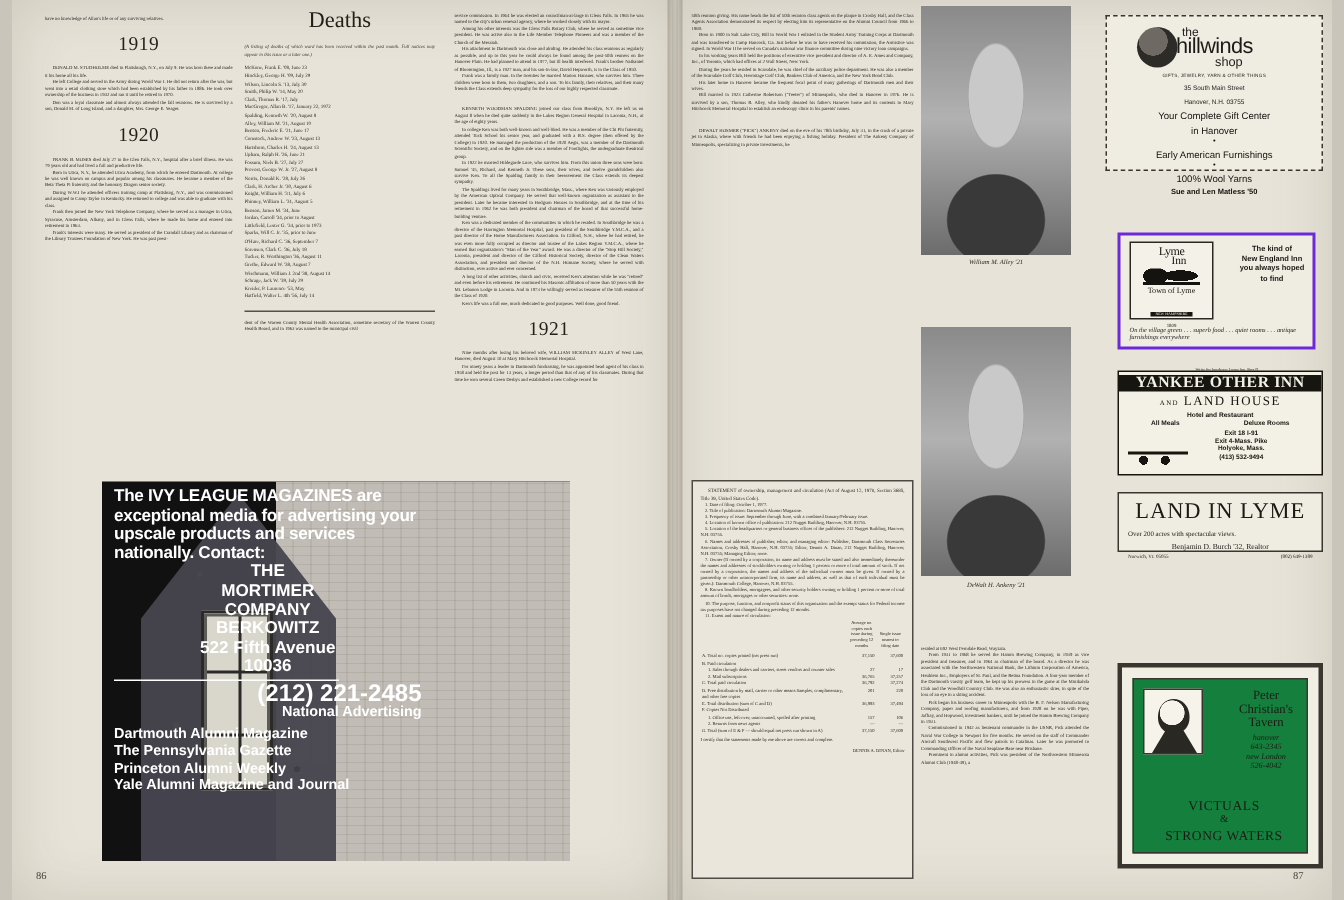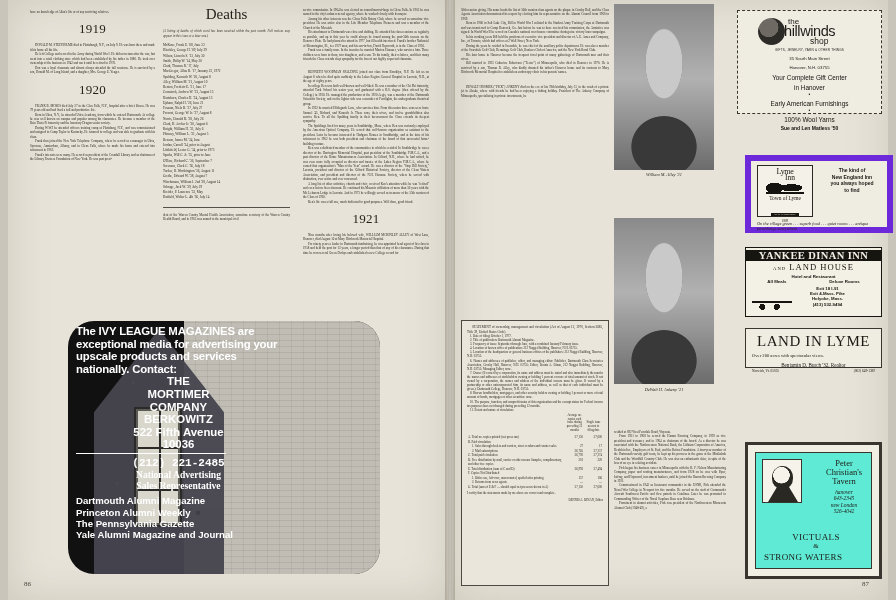--- a/index.html
+++ b/index.html
@@ -46,21 +46,21 @@
     font-size: 3.2px; line-height:4.5px; font-style: italic; color:#37332c;
     text-align: justify; margin-bottom: 5px;
   }
   .deaths-list { font-size:3.35px; line-height:5.25px; color:#2a2722; }
   .deaths-list div { white-space: nowrap; overflow:hidden; }
   .rule { border:0; border-top:.6px solid #55504a; margin:6px 0 5px; }
 
   
   .ivy-ad {
     position:absolute; left:68px; top:321px; width:312px; height:253px;
-    background:#111; color:#fff; overflow:hidden;border-radius:26px;
+    background:#111; color:#fff; overflow:hidden;
   }
   .ivy-brick {
     position:absolute; right:0; top:0; width:196px; height:253px;
     background:
       repeating-linear-gradient(0deg, rgba(255,255,255,.16) 0 5px, rgba(0,0,0,0) 5px 6px),
       repeating-linear-gradient(90deg, rgba(255,255,255,.13) 0 11px, rgba(0,0,0,0) 11px 12px),
       #a9a49a;
   }
   .ivy-ivy {
     position:absolute; left:26px; top:8px; width:130px; height:245px;
@@ -93,26 +93,26 @@
   .ivy-txt .co {
     font-family:"Liberation Sans", sans-serif; font-weight:bold;
     font-size:11.4px; line-height:12.6px; color:#fff; text-align:center;
   }
   .ivy-txt .addr {
     font-family:"Liberation Sans", sans-serif; font-weight:bold;
     font-size:11.4px; line-height:12.6px; color:#fff; text-align:center;
   }
   .ivy-hr { border:0; border-top:1.6px solid #fff; margin:2px 0 3px; width:150px; }
   .ivy-phone {
-    font-family:Liberation Mono, monospace; font-weight:bold;
-    font-size:11px; line-height:12px; color:#fff; text-align:center;
+    font-family:Liberation Sans, sans-serif; font-weight:bold;
+    font-size:16px; line-height:12px; color:#fff; text-align:right;
   }
   .ivy-rep {
-    font-family:Liberation Serif, serif; font-weight:bold;
-    font-size:9.6px; line-height:11.2px; color:#fff; text-align:center;
+    font-family:Liberation Sans, sans-serif; font-weight:bold;
+    font-size:9.6px; line-height:11.2px; color:#fff; text-align:right;
   }
   .ivy-list {
     font-family:"Liberation Sans", sans-serif; font-weight:bold;
     font-size:9.6px; line-height:11.3px; color:#fff; margin-top:4px;
   }
 
   .folio {
     position:absolute; font-size:7px; color:#4a443c;
     font-family:"Liberation Serif", serif;
   }
@@ -170,22 +170,22 @@
   .hw-word1 { position:absolute; left:44px; top:1px; font-size:8px; color:#1d1b18; }
   .hw-word2 { position:absolute; left:40px; top:7px; font-size:14.5px; color:#1d1b18; letter-spacing:-.4px;}
   .hw-word3 { position:absolute; left:66px; top:20px; font-size:8.5px; color:#1d1b18;}
   .hw-tag { font-size:3.1px; letter-spacing:.2px; color:#26241f; margin-top:2px;}
   .hw-addr { font-size:4.3px; line-height:5.4px; color:#1f1d19; margin-top:4px;}
   .hw-line { font-size:6.4px; line-height:7.6px; color:#15130f; margin-top:3px;}
   .hw-dot { font-size:5px; line-height:5px; color:#15130f; }
   .hw-sig { font-size:5px; font-weight:bold; color:#15130f; margin-top:2px;}
 
   .lyme {
-    left:745px; top:155px; width:148px; height:78px;
-    border:6px solid #6d28d9; padding:4px;
+    left:745px; top:155px; width:132px; height:78px;
+    border:2px solid #6d28d9; padding:4px;
   }
   .lyme-sign {
     position:absolute; left:6px; top:4px; width:56px; height:52px;
     border:1.2px solid #2a2823; background:#f4f1e8; text-align:center;
   }
   .lyme-sign .l1 { font-size:8px; font-family:"Liberation Serif", serif; color:#17150f; margin-top:1px; letter-spacing:-.3px;}
   .lyme-sign .l2 { font-size:7.5px; font-family:Liberation Serif, serif; color:#17150f; margin-top:-3px; margin-left:10px;}
   .lyme-horse {
     margin: 1px auto 0; width:38px; height:12px;
     background:
@@ -244,21 +244,21 @@
   .lilyme h3 { margin:0; font-weight:normal; font-size:15px; color:#1c1a15; letter-spacing:.6px;}
   .lilyme .d { font-size:4.6px; line-height:5.8px; text-align:justify; color:#23201b; margin-top:3px;}
   .lilyme .r { font-size:5.1px; color:#1c1a15; margin-top:3px;}
   .lilyme .n { display:flex; justify-content:space-between; font-size:3.4px; color:#23201b; margin-top:1px;}
 
   .pct {
     left:745px; top:442px; width:137px; height:137px;
     border:3px solid #3a362f; background:#f1eee4;
   }
   .pct-inner {
-    position:absolute; inset:7px; border:1px solid #3a362f; background:#5eead4;
+    position:absolute; inset:7px; border:1px solid #3a362f; background:#15803d;
     padding:4px;
   }
   .pct-girl {
     position:absolute; left:6px; top:6px; width:40px; height:44px;
     border:1px solid #3a362f; background:#f6f3ea;
   }
   .pct-girl .head {
     position:absolute; left:9px; top:6px; width:21px; height:23px; border-radius:50% 50% 45% 45%;
     background: radial-gradient(circle at 45% 40%, #f6f3ea 0 45%, #2a2823 47% 100%);
   }
@@ -273,21 +273,21 @@
   .pct-loc {
     position:absolute; left:52px; top:36px; width:72px; text-align:center;
     font-size:5.4px; line-height:6.4px; color:#1c1a15; font-style:italic;
   }
   .pct-v {
     position:absolute; left:8px; bottom:26px; width:104px; text-align:center;
     font-family:"Liberation Serif", serif; font-size:9px; color:#1c1a15; letter-spacing:.4px;
   }
   .pct-amp { position:absolute; left:8px; bottom:18px; width:104px; text-align:center; font-size:7px; color:#1c1a15;}
   .pct-s {
-    position:absolute; left:8px; bottom:6px; width:104px; 
+    position:absolute; left:8px; bottom:6px; width:104px; text-align:center;
     font-family:"Liberation Serif", serif; font-size:9px; color:#1c1a15; letter-spacing:.4px;
   }
 </style>
 </head>
 <body>
 
 <div class="spread">
 
   <div class="page left"></div>
   <div class="page right"></div>
@@ -362,25 +362,24 @@
       <div class="big">The IVY LEAGUE MAGAZINES are exceptional media for advertising your upscale products and services nationally.  Contact:</div>
       <div class="co">THE</div>
       <div class="co">MORTIMER</div>
       <div class="co">COMPANY</div>
       <div class="co">BERKOWITZ</div>
       <div class="addr">522 Fifth Avenue</div>
       <div class="addr">10036</div>
       <hr class="ivy-hr">
       <div class="ivy-phone">(212) 221-2485</div>
       <div class="ivy-rep">National Advertising</div>
-      <div class="ivy-rep">Sales Representative</div>
       <div class="ivy-list">
         <div>Dartmouth Alumni Magazine</div>
+        <div>The Pennsylvania Gazette</div>
         <div>Princeton Alumni Weekly</div>
-        <div>The Pennsylvania Gazette</div>
         <div>Yale Alumni Magazine and Journal</div>
       </div>
     </div>
   </div>
 
   <div class="folio" style="left:24px; top:580px;">86</div>
 
   <div class="col" style="left:303px; top:8px; width:126px;">
     <div class="txt">
       <p class="noind">service commission. In 1964 he was elected an councilman-at-large in Glens Falls. In 1965 he was named to the city's urban renewal agency, where he worked closely with its mayor.</p>
@@ -559,21 +558,21 @@
       <div>to find</div>
     </div>
     <div class="lyme-desc">On the village green . . . superb food . . . quiet rooms . . . antique furnishings everywhere</div>
     <div class="lyme-write">
       <div>Write for brochure: Lyme Inn, Box D</div>
       <div>Lyme, N.H.      Phone (603) 795-2222</div>
     </div>
   </div>
 
   <div class="adbox yankee">
-    <div class="yk-title">YANKEE DINAN INN</div>
+    <div class="yk-title">YANKEE OTHER INN</div>
     <div class="yk-sub">
       <small>AND</small>
       <span>LAND HOUSE</span>
     </div>
     <div class="yk-rowlbl">Hotel and Restaurant</div>
     <div class="yk-two">
       <span>All Meals</span>
       <span>Deluxe Rooms</span>
     </div>
     <div class="yk-exit">

